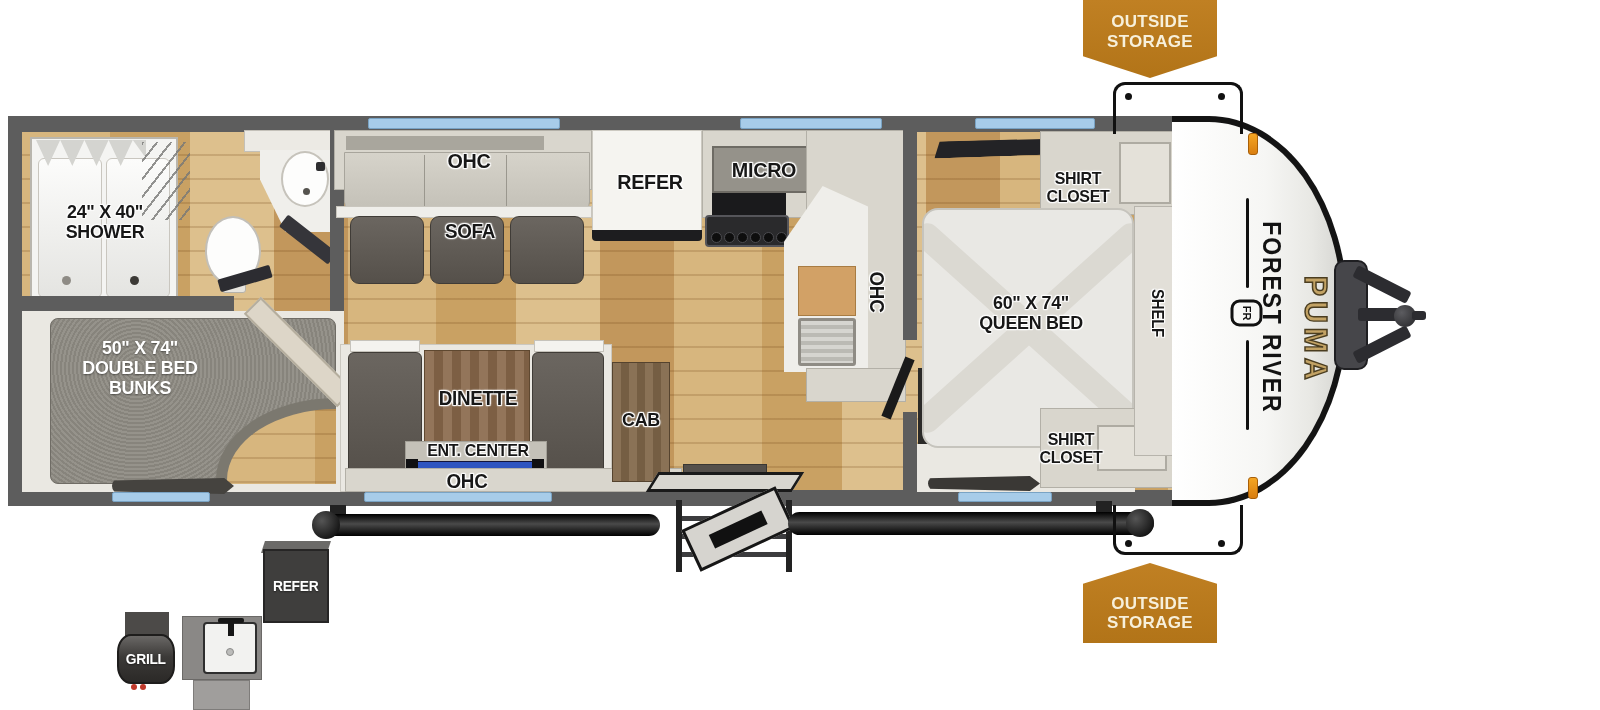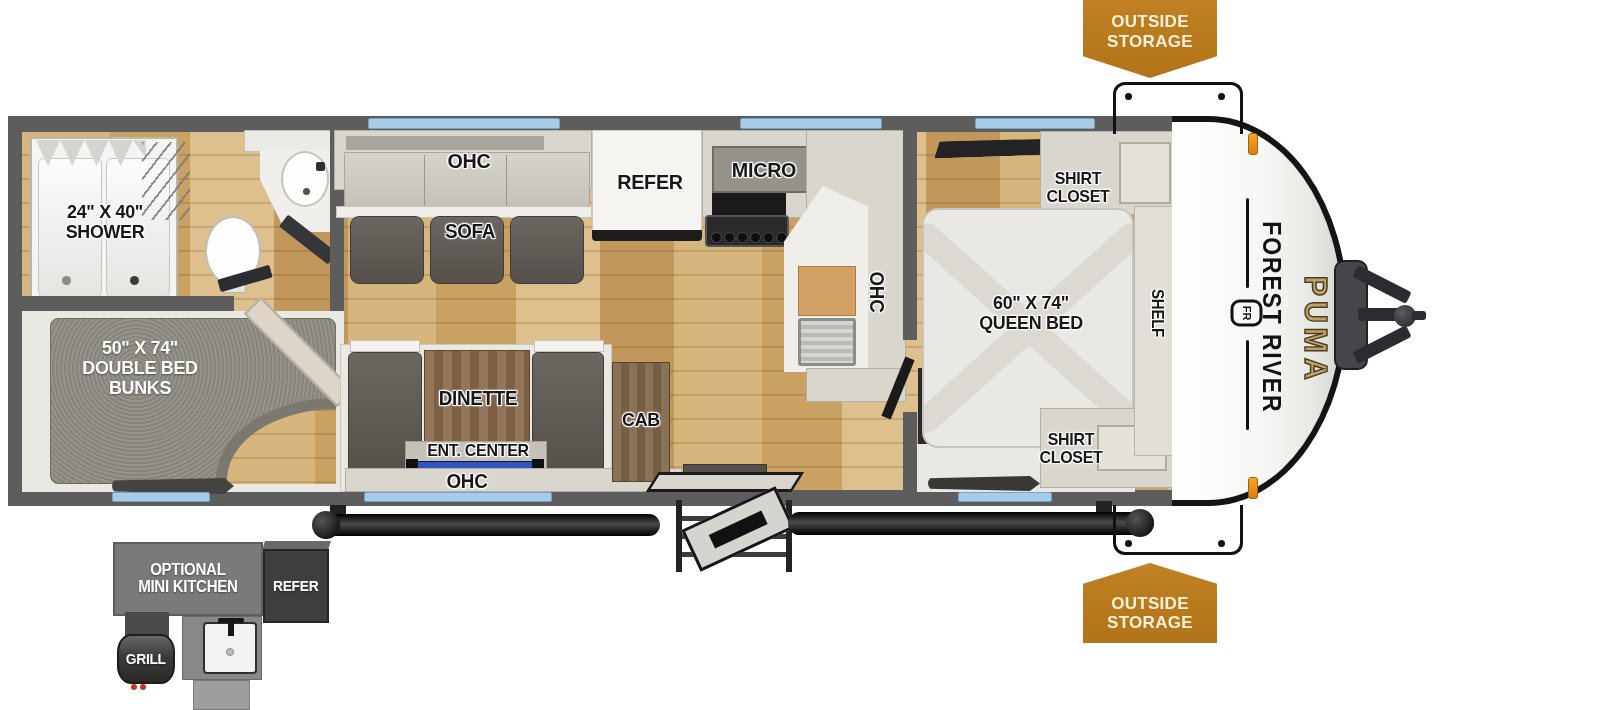--- a/index.html
+++ b/index.html
@@ -216,24 +216,20 @@
 
   <div class="abs" style="left:1083px;top:0;width:134px;height:78px;background:linear-gradient(180deg,#c08023,#b27418);clip-path:polygon(0 0,100% 0,100% 72%,50% 100%,0 72%);display:flex;align-items:flex-start;justify-content:center;">
     <span class="lbl-badge" style="margin-top:12px;font-weight:bold;font-size:17px;line-height:1.15;color:#f7f0db;text-align:center;white-space:pre-line;letter-spacing:.3px;">OUTSIDE
 STORAGE</span>
   </div>
   <div class="abs" style="left:1083px;top:563px;width:134px;height:80px;background:linear-gradient(180deg,#c08023,#b27418);clip-path:polygon(50% 0,100% 26%,100% 100%,0 100%,0 26%);display:flex;align-items:flex-end;justify-content:center;">
     <span class="lbl-badge" style="margin-bottom:10px;font-weight:bold;font-size:17px;line-height:1.15;color:#f7f0db;text-align:center;white-space:pre-line;letter-spacing:.3px;">OUTSIDE
 STORAGE</span>
   </div>
 
-  <div class="abs" style="left:113px;top:542px;width:150px;height:74px;background:#7c7a78;border:2px solid #5f5d5b;box-sizing:border-box;display:flex;align-items:center;justify-content:center;">
-    <span class="lbl white" style="position:static;transform:scaleX(.94);font-size:16px;white-space:pre-line;text-align:center;">OPTIONAL
-MINI KITCHEN</span>
-  </div>
   <div class="abs" style="left:263px;top:541px;width:66px;height:12px;background:#6b6a68;transform:skewX(-18deg);"></div>
   <div class="abs" style="left:263px;top:549px;width:66px;height:74px;background:#3f3e3d;border:2px solid #262525;box-sizing:border-box;display:flex;align-items:center;justify-content:center;">
     <span class="lbl white" style="position:static;transform:scaleX(.92);font-size:15px;">REFER</span>
   </div>
   <div class="abs" style="left:182px;top:616px;width:80px;height:64px;background:#8a8886;border:1px solid #6b6967;box-sizing:border-box;"></div>
   <div class="abs" style="left:203px;top:622px;width:54px;height:52px;background:#f2f2f0;border:2px solid #2e2e2e;border-radius:4px;box-sizing:border-box;"></div>
   <div class="abs" style="left:218px;top:618px;width:26px;height:5px;background:#161616;border-radius:2px;"></div>
   <div class="abs" style="left:228px;top:620px;width:6px;height:16px;background:#161616;"></div>
   <div class="abs" style="left:226px;top:648px;width:8px;height:8px;background:#bcbcba;border:1px solid #8c8c8a;border-radius:50%;box-sizing:border-box;"></div>
   <div class="abs" style="left:193px;top:680px;width:57px;height:30px;background:#a09e9c;border:1px solid #7e7c7a;box-sizing:border-box;"></div>

